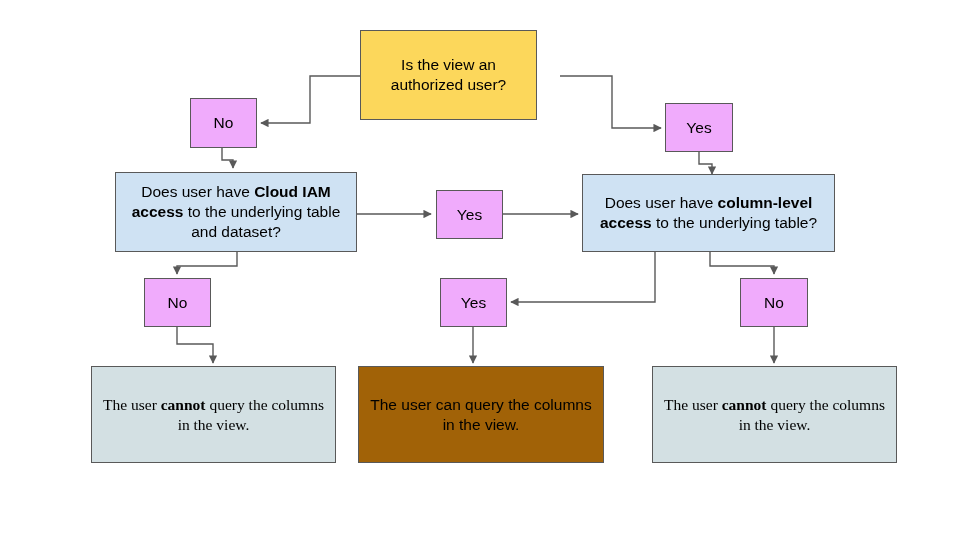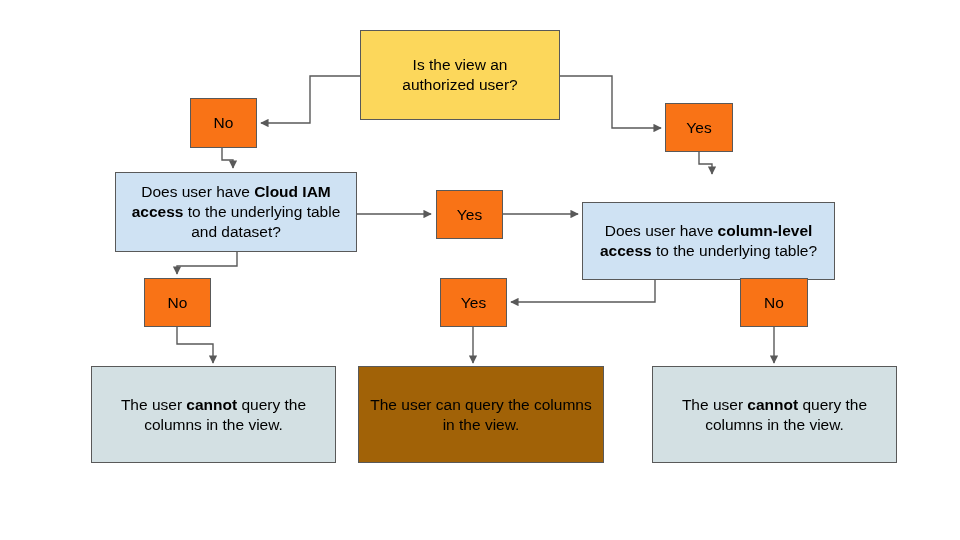--- a/index.html
+++ b/index.html
@@ -44,26 +44,27 @@
   }
   .decision-start {
     background: #fcd75b;
     font-size: 15.5px;
   }
   .decision {
     background: #cfe2f3;
     font-size: 15.5px;
   }
   .label-box {
-    background: #f97316;
+    background: #f0abfc;
     font-size: 15.5px;
   }
   .result-neg {
     background: #d3e0e3;
     font-size: 15.5px;
+    font-family: Liberation Serif, serif;
   }
   .result-pos {
     background: #a16207;
     font-size: 15.5px;
   }
   b { font-weight: bold; }
 </style>
 </head>
 <body>
 
@@ -94,41 +95,41 @@
 
     <path d="M 655,252 L 655,302 L 511,302" fill="none" stroke="#595959" stroke-width="1.4" marker-end="url(#arrow)"></path>
 
     <path d="M 473,327 L 473,363" fill="none" stroke="#595959" stroke-width="1.4" marker-end="url(#arrow)"></path>
 
     <path d="M 710,252 L 710,266 L 774,266 L 774,274" fill="none" stroke="#595959" stroke-width="1.4" marker-end="url(#arrow)"></path>
 
     <path d="M 774,327 L 774,363" fill="none" stroke="#595959" stroke-width="1.4" marker-end="url(#arrow)"></path>
   </svg>
 
-  <div class="node decision-start" style="left:360px; top:30px; width:200px; height:90px;">
+  <div class="node decision-start" style="left:360px; top:30px; width:177px; height:90px;">
     <span class="txt"><span>Is the view an</span><br><span>authorized user?</span></span>
   </div>
 
   <div class="node label-box" style="left:190px; top:98px; width:67px; height:50px;">
     <span class="txt">No</span>
   </div>
 
   <div class="node label-box" style="left:665px; top:103px; width:68px; height:49px;">
     <span class="txt">Yes</span>
   </div>
 
   <div class="node decision" style="left:115px; top:172px; width:242px; height:80px;">
     <span class="txt"><span>Does user have </span><b>Cloud IAM access</b><span> to the underlying table and dataset?</span></span>
   </div>
 
   <div class="node label-box" style="left:436px; top:190px; width:67px; height:49px;">
     <span class="txt">Yes</span>
   </div>
 
-  <div class="node decision" style="left:582px; top:174px; width:253px; height:78px;margin-top:28px;">
+  <div class="node decision" style="left:582px; top:174px; width:253px; height:78px;">
     <span class="txt"><span>Does user have </span><b>column-level access</b><span> to the underlying table?</span></span>
   </div>
 
   <div class="node label-box" style="left:144px; top:278px; width:67px; height:49px;">
     <span class="txt">No</span>
   </div>
 
   <div class="node label-box" style="left:440px; top:278px; width:67px; height:49px;">
     <span class="txt">Yes</span>
   </div>

